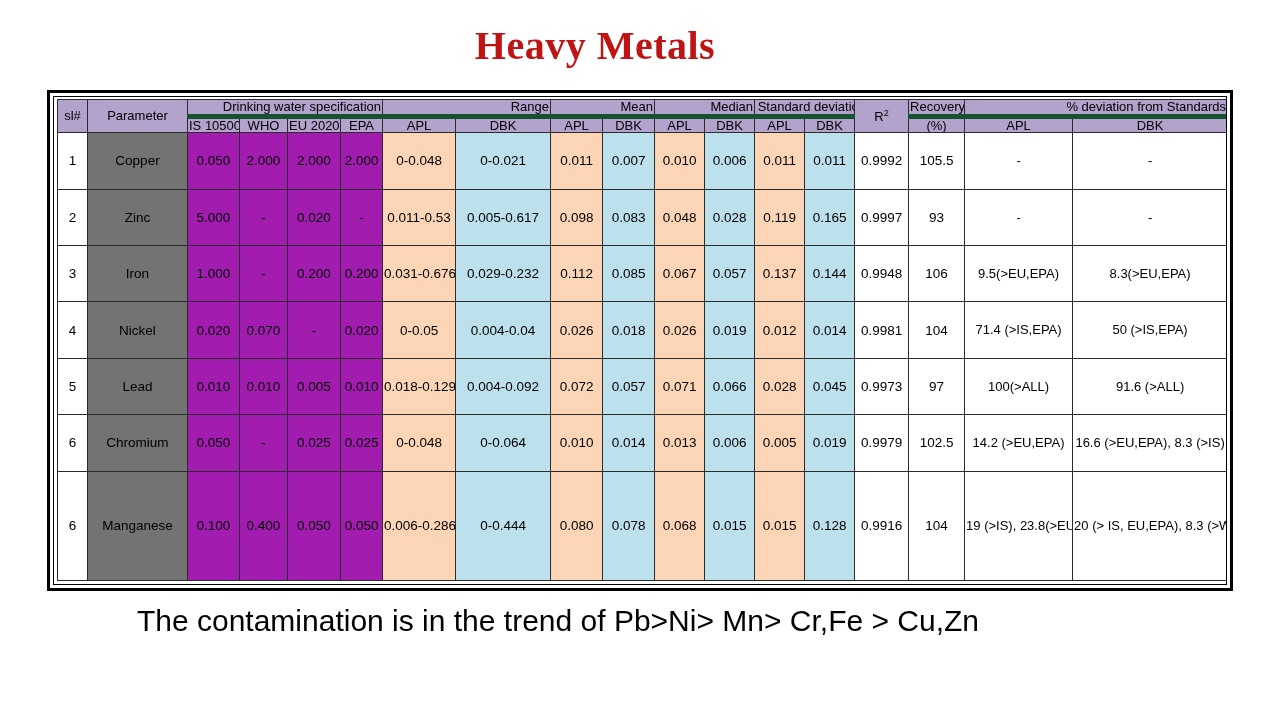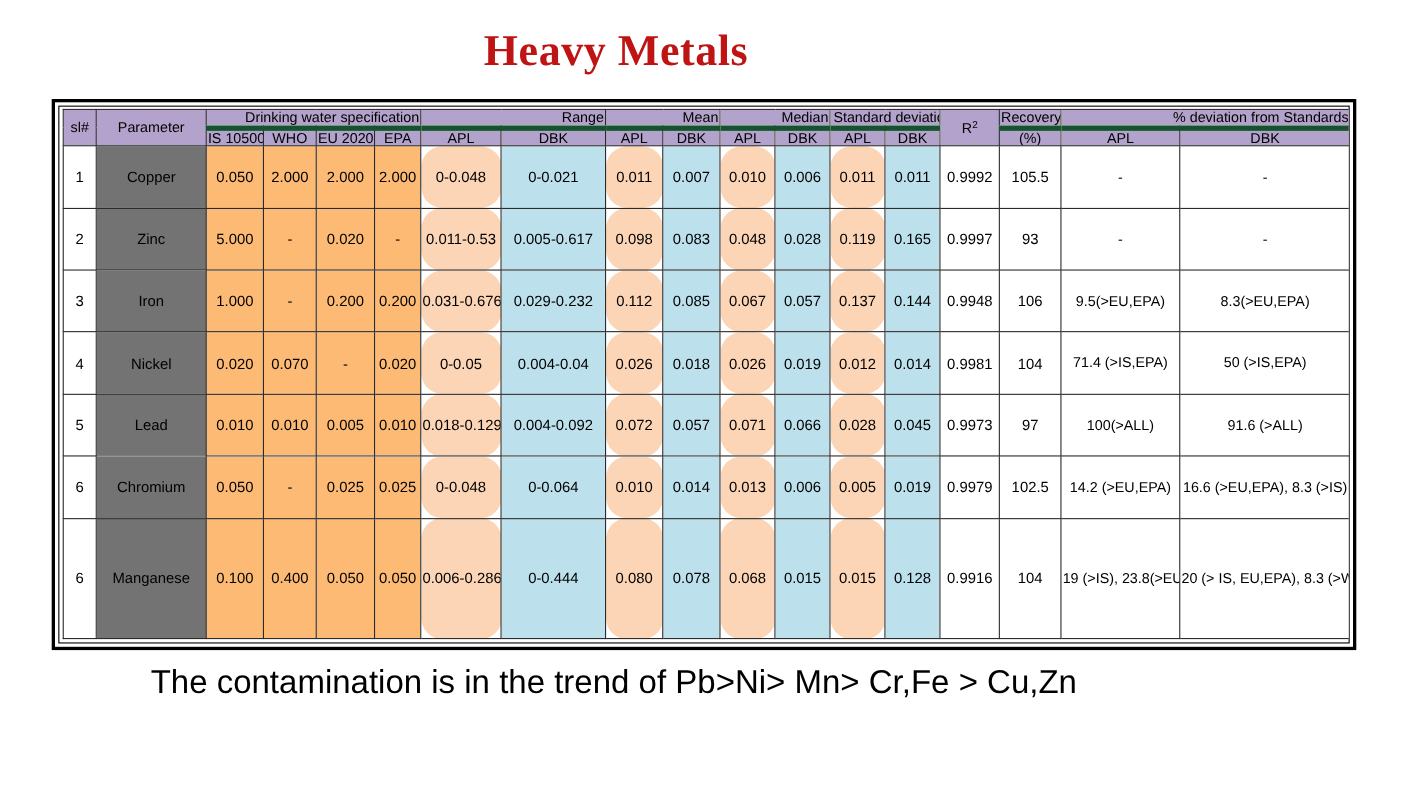--- a/index.html
+++ b/index.html
@@ -21,20 +21,21 @@
     position: absolute;
     top: 22px;
     left: 0;
     width: 1120px;
     text-align: center;
     font-family: "Liberation Serif", serif;
     font-weight: bold;
     font-size: 40px;
     color: #BE1414;
     letter-spacing: 0.5px;
+    padding-left: 35px;
   }
 
   
   #table-frame {
     position: absolute;
     left: 47px;
     top: 90px;
     width: 1186px;
     height: 501px;
     background: #ffffff;
@@ -89,22 +90,22 @@
     white-space: nowrap;
   }
   .sup { font-size: 9px; vertical-align: super; }
 
   
   tbody tr { height: 49px; }
   tbody tr.tall-row { height: 95px; }
 
   td.sl   { width: 30px;  text-align: center; background:#ffffff; }
   td.param{ text-align: left; padding-left: 5px; background:#737373; }
-  td.std  { background: #fdba74; }
-  td.apl  { background: #FBD5B5; border-radius: 19px; }
+  td.std  { background: #a21caf; }
+  td.apl  { background: #FBD5B5; }
   td.dbk  { background: #BCE0EC; }
   td.plain{ background: #ffffff; }
   td.dev  { background:#ffffff; white-space: normal; line-height: 1.5; font-size: 13px; }
 
   
   #caption {
     position: absolute;
     left: 0;
     top: 604px;
     width: 1116px;

